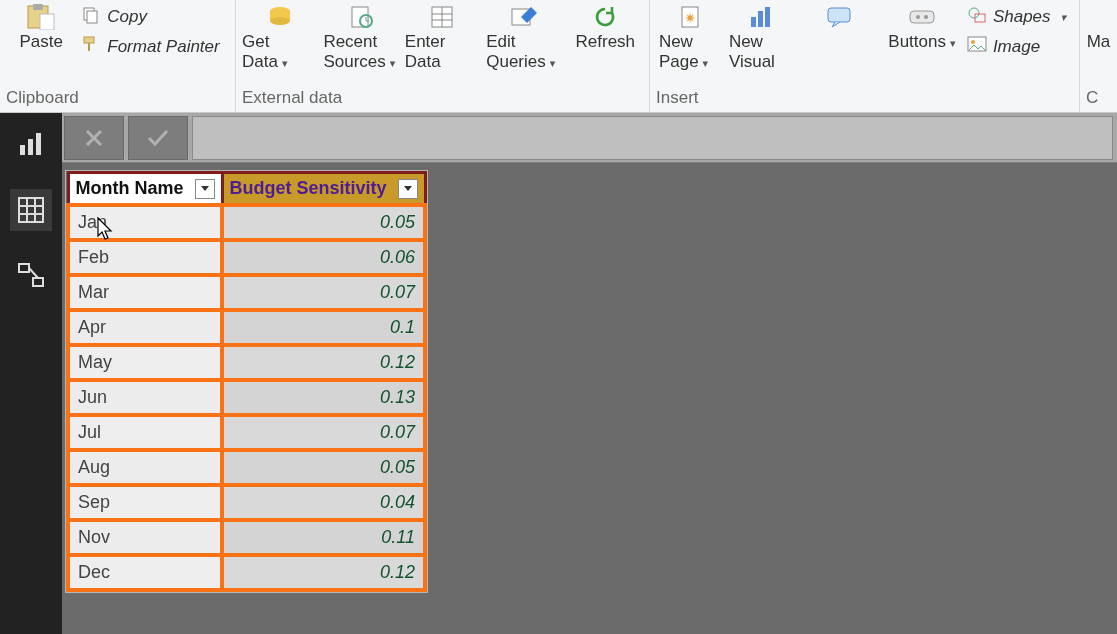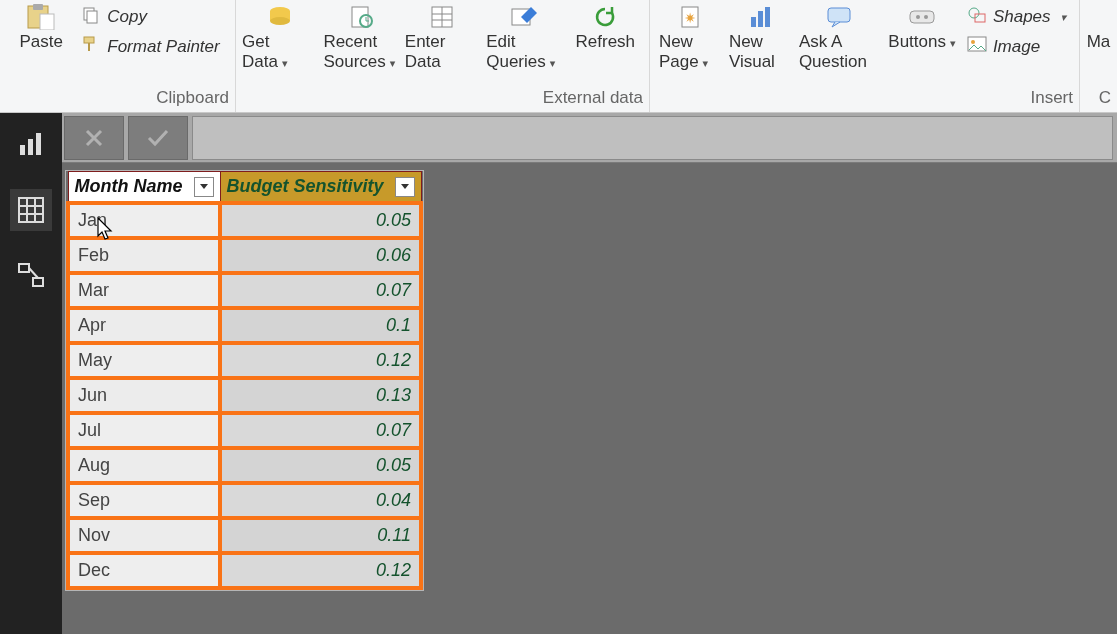--- a/index.html
+++ b/index.html
@@ -28,21 +28,21 @@
   }
   .ribbon-group-body {
     flex: 1;
     display: flex;
     align-items: flex-start;
     justify-content: center;
     gap: 6px;
     padding-top: 2px;
   }
   .ribbon-group-label {
-    text-align: right;
+    text-align: left;
     font-size: 17px;
     color: #666;
     padding: 3px 0 4px 0;
   }
   .big-btn {
     display: flex;
     flex-direction: column;
     align-items: center;
     justify-content: flex-start;
     width: 78px;
@@ -107,26 +107,25 @@
   }
   
   .data-table {
     position:absolute; top:8px; left:4px;
     border-collapse:collapse;
     font-size:18px;
     box-shadow: 0 0 0 1px #b5b5b5;
   }
   .data-table th {
     background:#fff; color:#111; font-weight:700;
-    text-align:left; padding:4px 6px; border:1px solid #7f1d1d;
+    text-align:left; padding:4px 6px; border:3px solid #7f1d1d;
     position:relative;
     white-space:nowrap;
-    font-style:italic;
-  }
-  .data-table th.selcol { background:#c79a2a; color:#14532d; }
+  }
+  .data-table th.selcol { background:#c79a2a; color:#4c1d95; }
   .data-table th .filter-btn {
     display:inline-flex; align-items:center; justify-content:center;
     width:20px; height:20px; background:#fff; border:1px solid #888;
     margin-left:6px; vertical-align:middle;
   }
   .data-table td {
     border:4px solid #f97316; padding:5px 8px;
   }
   .data-table td.mn { background:#eeeeee; color:#444; width:140px;}
   .data-table td.bs { background:#d9d9d9; color:#14532d; width:178px;
@@ -258,21 +257,20 @@
         </div>
         <span class="lbl">New Visual</span>
       </div>
       <div class="big-btn" style="width:82px">
         <div class="icon-slot">
           <svg width="30" height="24">
               <rect x="3" y="3" width="22" height="14" rx="3" fill="#cfe3f7" stroke="#5a8dd6"></rect>
               <path d="M10 17l-3 5 8-5" fill="#cfe3f7" stroke="#5a8dd6"></path>
             </svg>
         </div>
-        <span class="lbl">Ask A Question</span>
       </div>
       <div class="big-btn" style="width:70px">
         <div class="icon-slot">
           <svg width="30" height="24">
               <rect x="3" y="6" width="24" height="12" rx="4" fill="#e8e8e8" stroke="#999"></rect>
               <circle cx="11" cy="12" r="2" fill="#999"></circle>
               <circle cx="19" cy="12" r="2" fill="#999"></circle>
             </svg>
         </div>
         <span class="lbl dd-caret">Buttons</span>

